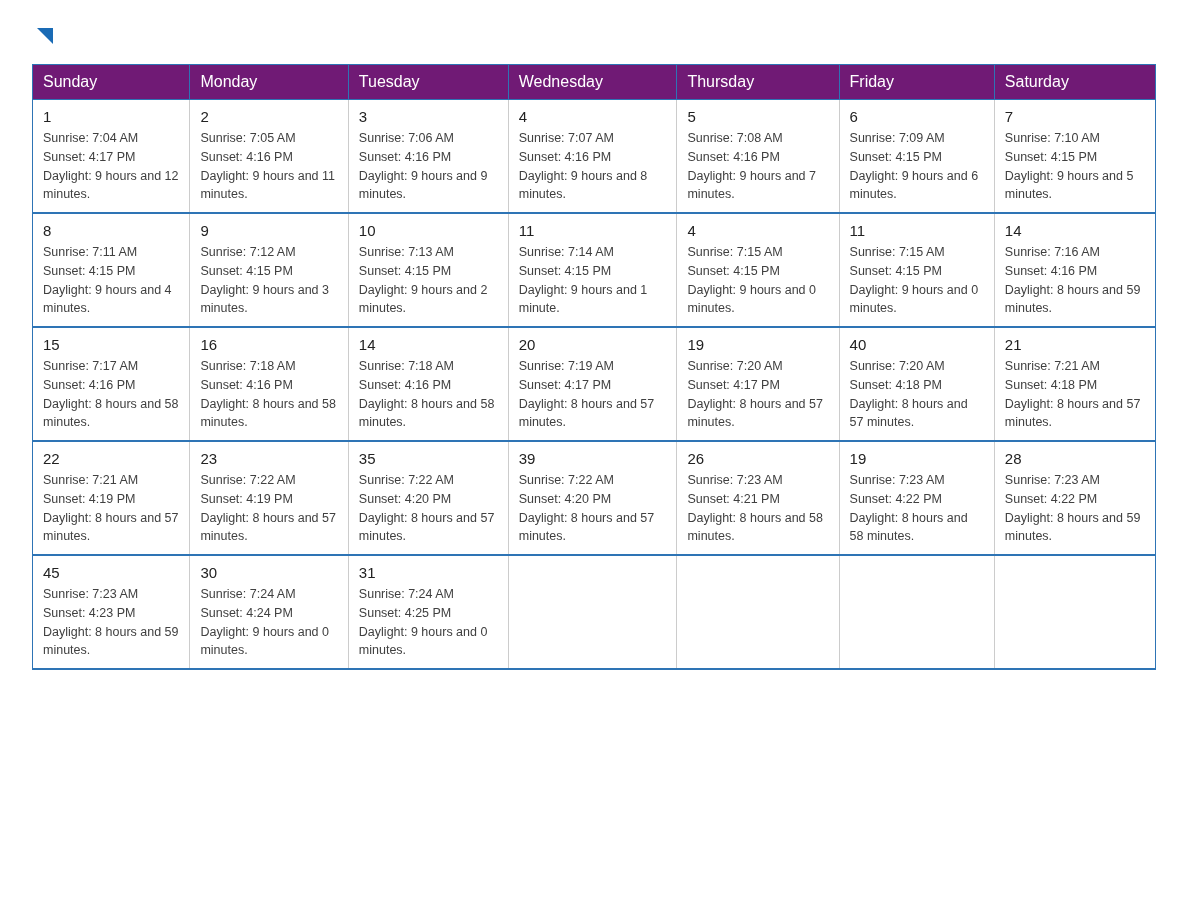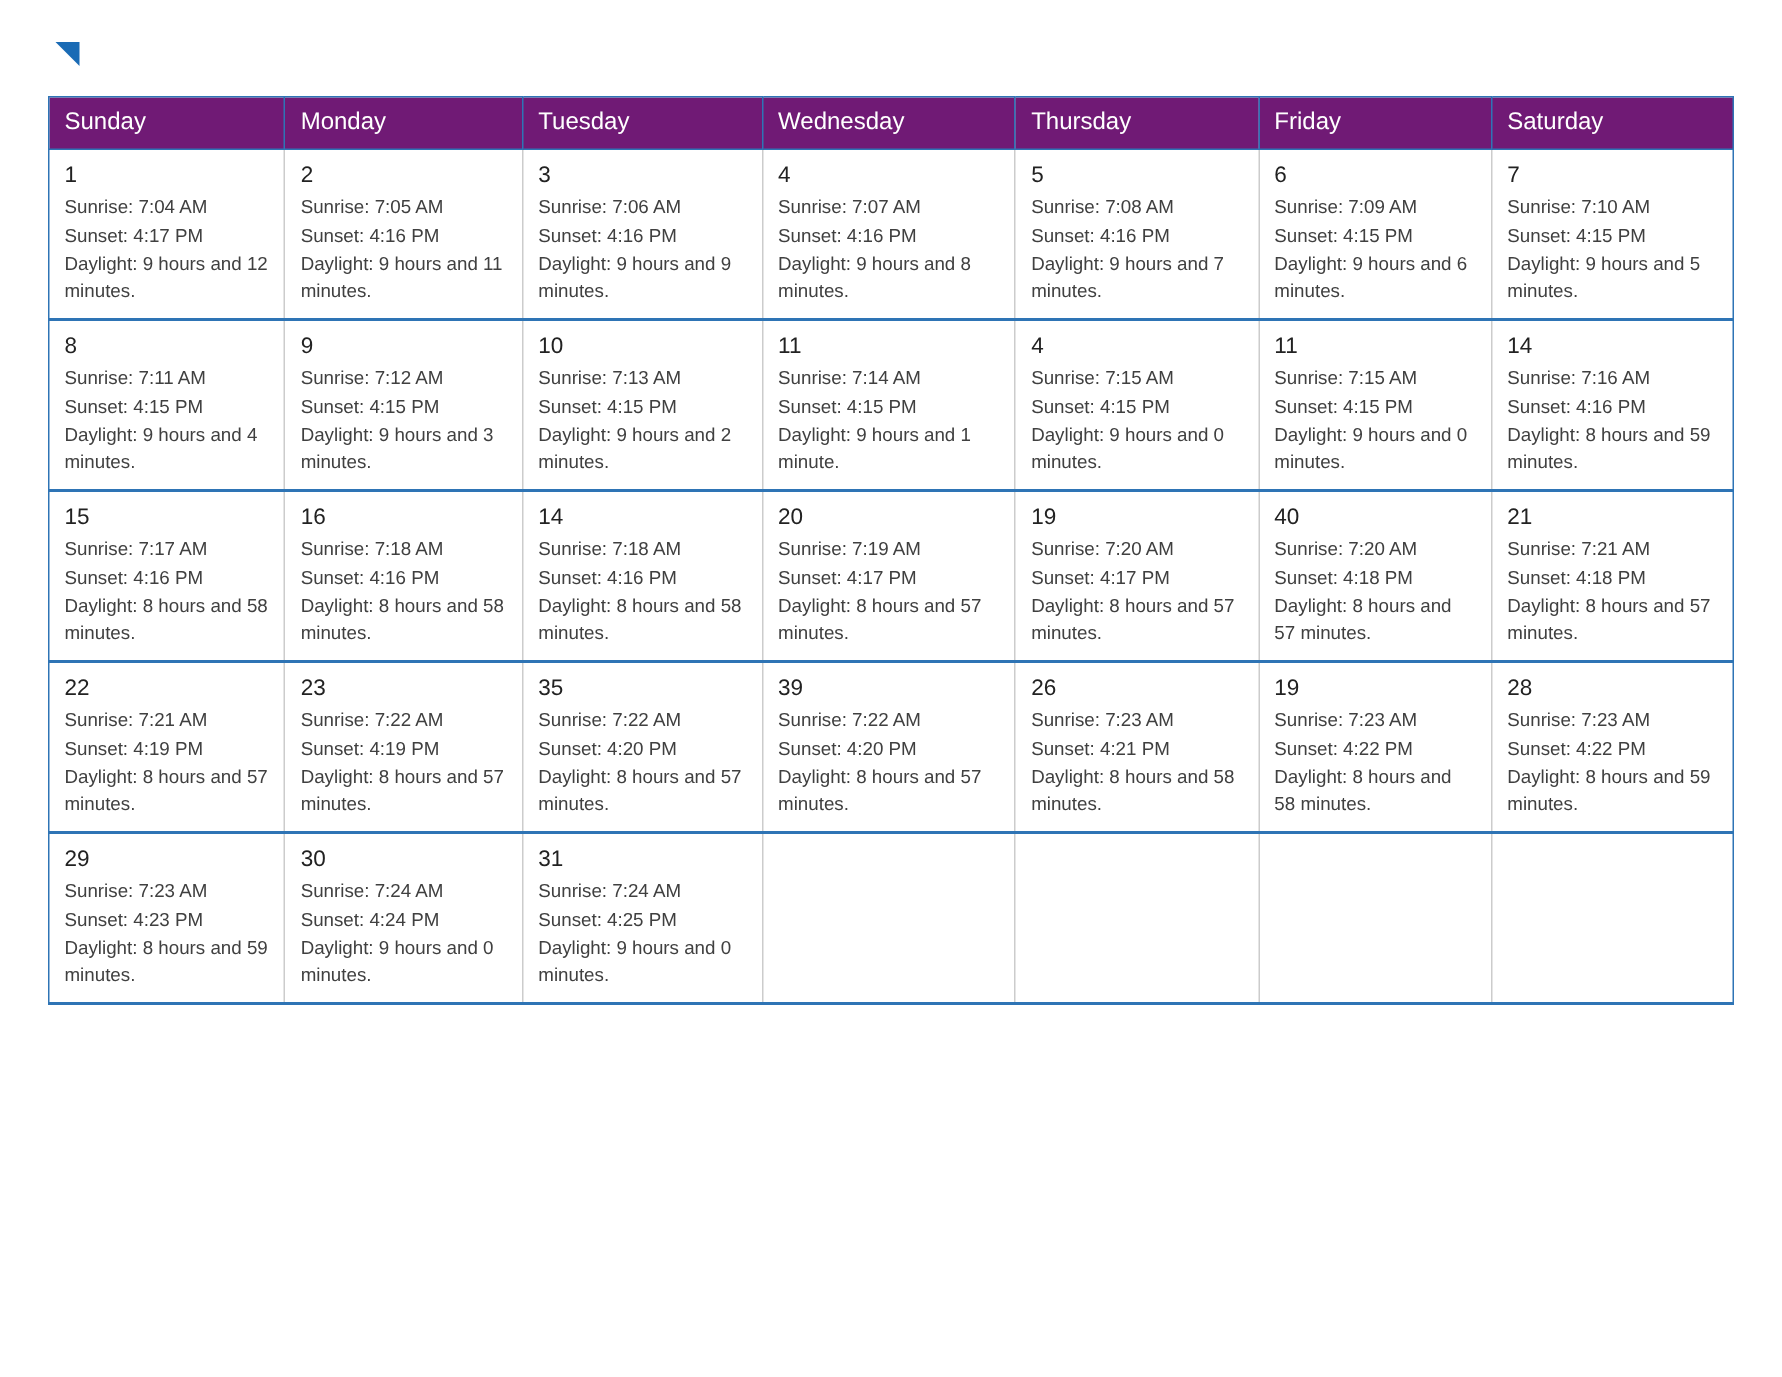--- a/index.html
+++ b/index.html
@@ -241,21 +241,21 @@
           <span class="day-num">19</span>
           <div class="day-info">Sunrise: 7:23 AM<br>Sunset: 4:22 PM<br>Daylight: 8 hours and 58 minutes.</div>
         </td>
         <td>
           <span class="day-num">28</span>
           <div class="day-info">Sunrise: 7:23 AM<br>Sunset: 4:22 PM<br>Daylight: 8 hours and 59 minutes.</div>
         </td>
       </tr>
       <tr>
         <td>
-          <span class="day-num">29</span>
+          <span class="day-num">45</span>
           <div class="day-info">Sunrise: 7:23 AM<br>Sunset: 4:23 PM<br>Daylight: 8 hours and 59 minutes.</div>
         </td>
         <td>
           <span class="day-num">30</span>
           <div class="day-info">Sunrise: 7:24 AM<br>Sunset: 4:24 PM<br>Daylight: 9 hours and 0 minutes.</div>
         </td>
         <td>
           <span class="day-num">31</span>
           <div class="day-info">Sunrise: 7:24 AM<br>Sunset: 4:25 PM<br>Daylight: 9 hours and 0 minutes.</div>
         </td>

